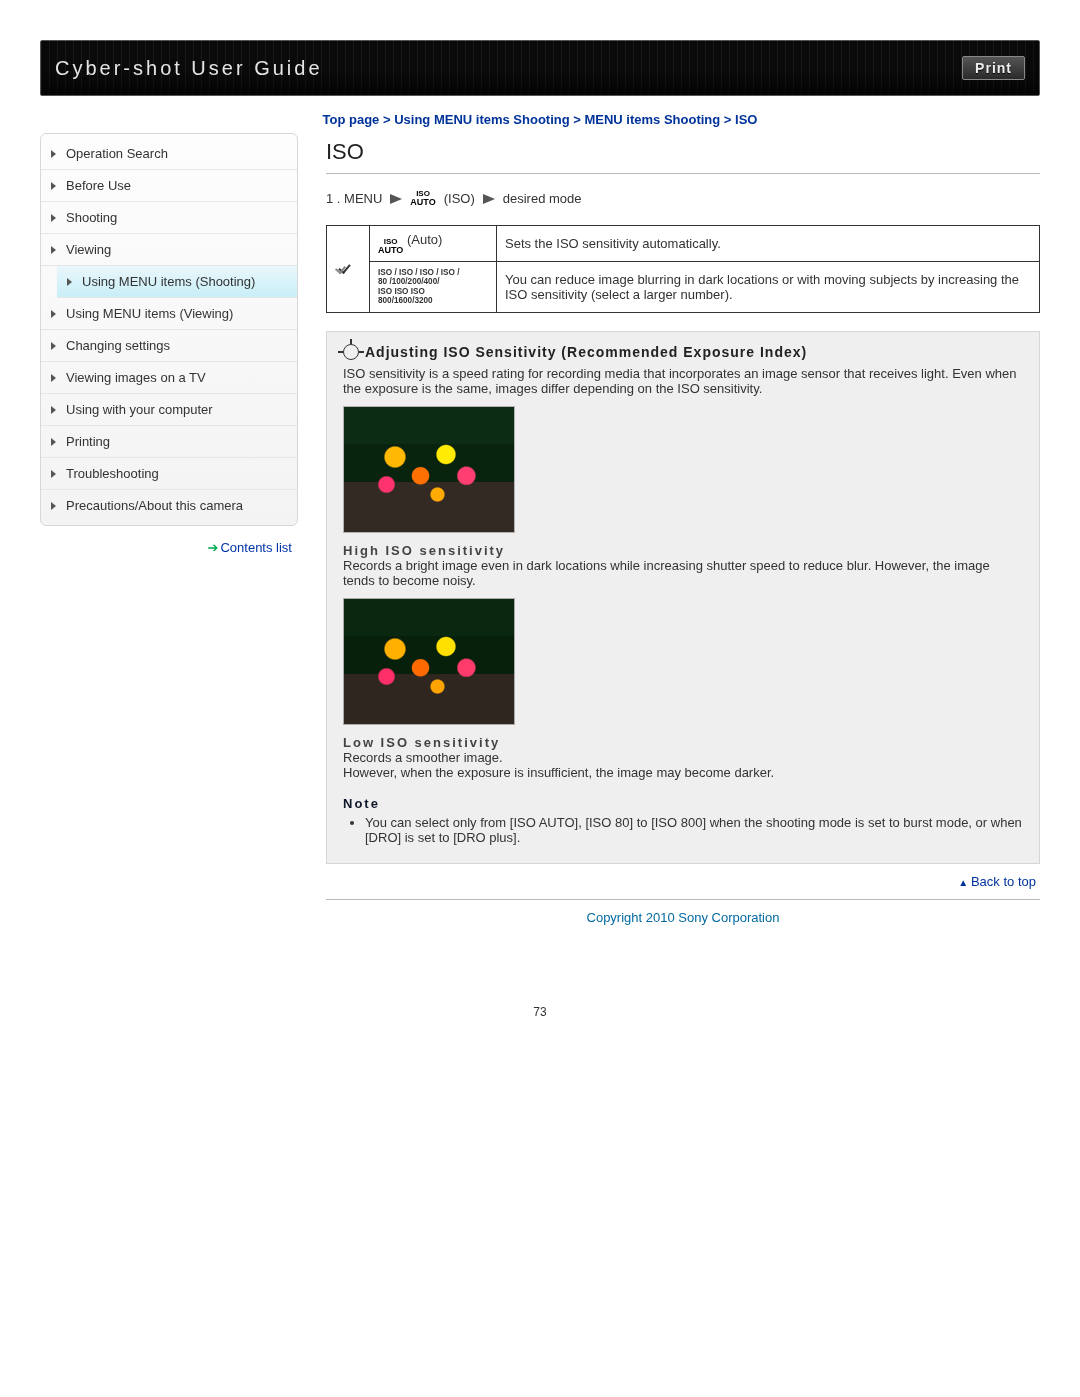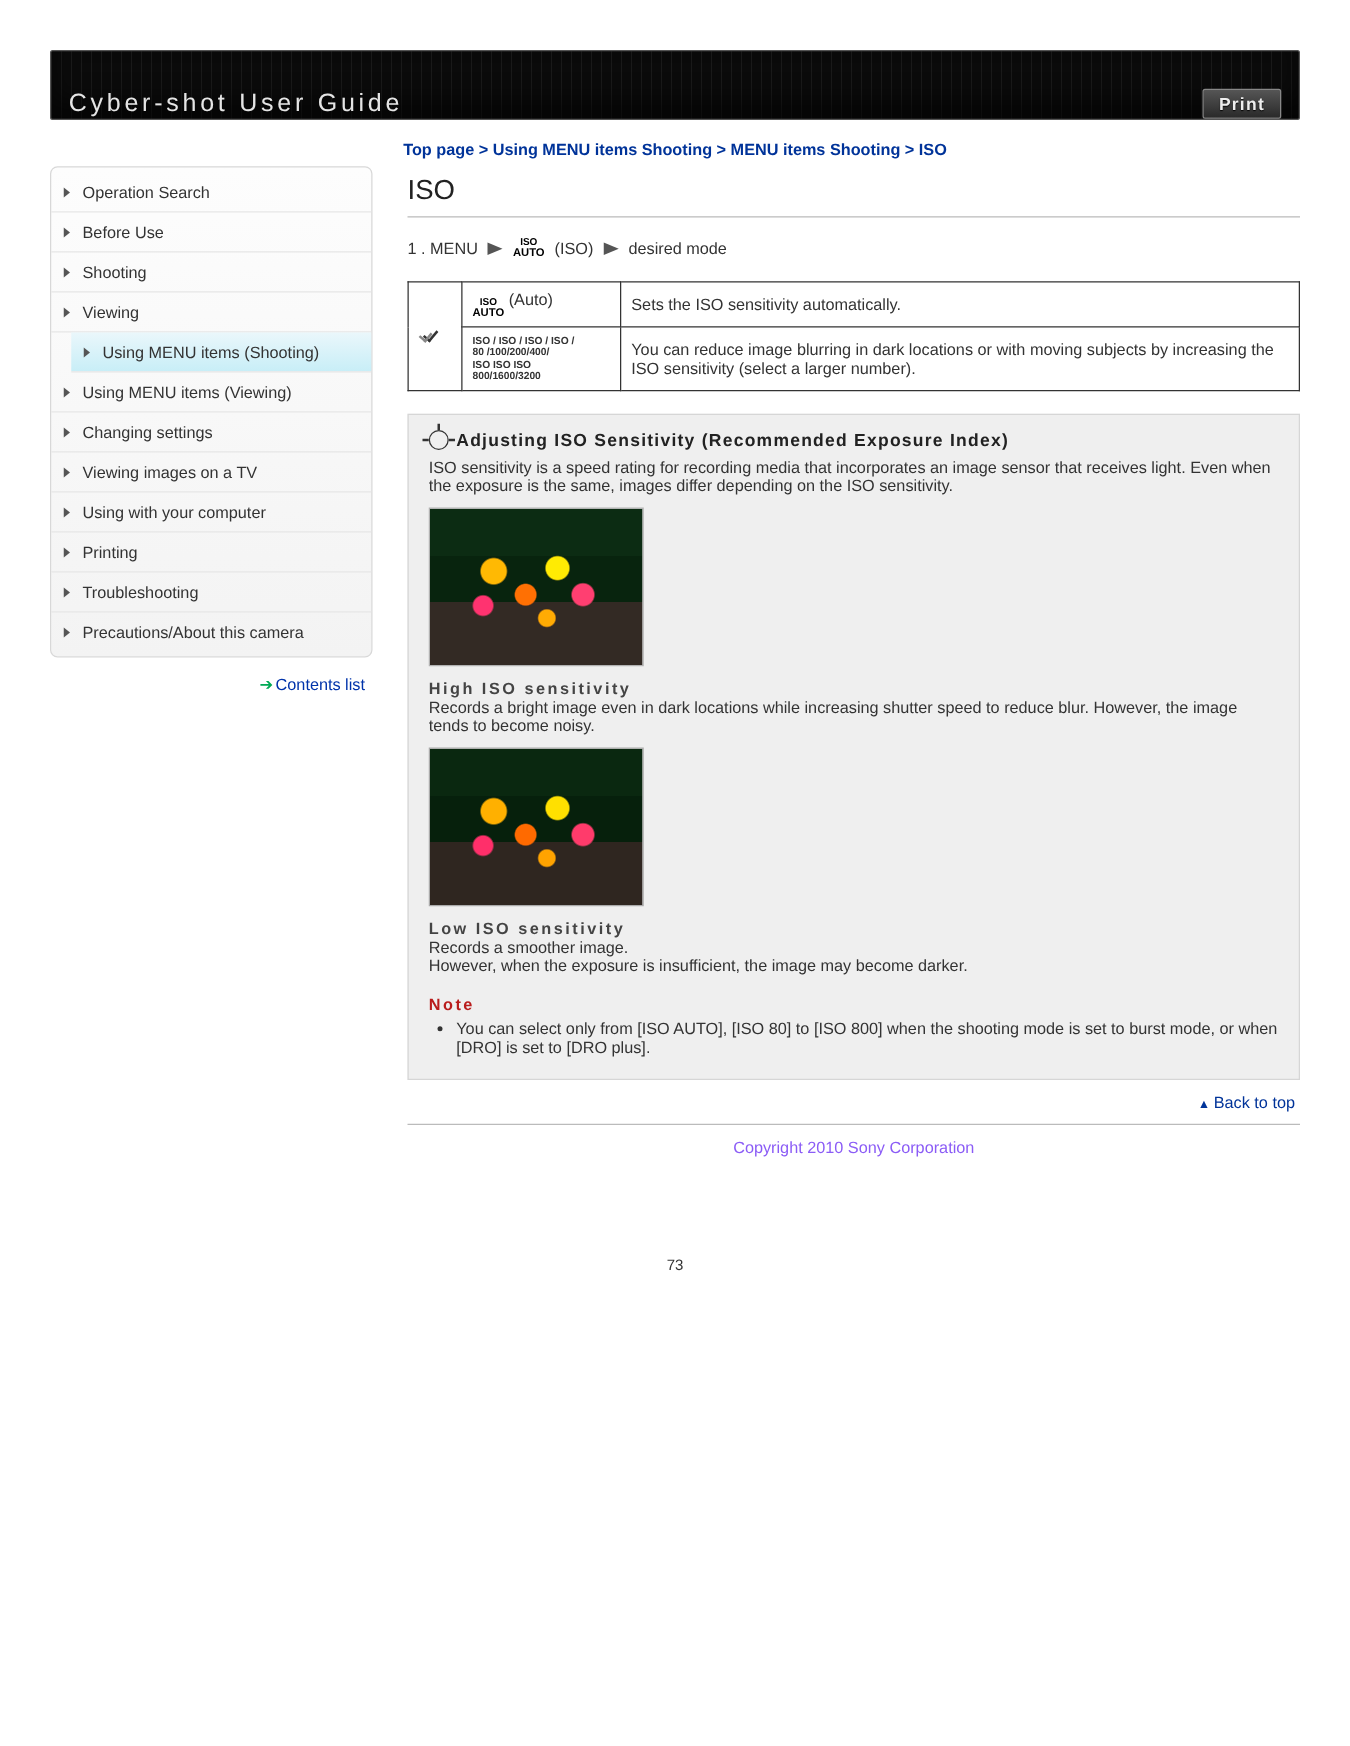--- a/index.html
+++ b/index.html
@@ -15,21 +15,21 @@
     padding: 40px 0 60px;
     position: relative;
   }
   .header-bar {
     height: 54px;
     background: #111
       repeating-linear-gradient(90deg, #1a1a1a 0, #1a1a1a 1px, #0b0b0b 1px, #0b0b0b 8px);
     border: 1px solid #555;
     border-radius: 2px;
     display: flex;
-    align-items: flex-end;
+    align-items: center;
     justify-content: space-between;
     padding: 0 14px;
     box-shadow: inset 0 -14px 20px rgba(0,0,0,.6);
   }
   .header-title {
     color: #e5e5e5;
     font-size: 20px;
     letter-spacing: 3px;
   }
   .print-btn {
@@ -169,30 +169,30 @@
   }
   .flower-img.noisy {
     filter: contrast(1.02) brightness(1.04);
     background-blend-mode: normal;
     box-shadow: inset 0 0 0 1000px rgba(255,255,255,0.02);
   }
   .sub-h {
     font-weight:700; letter-spacing:2px; color:#444; font-size:13px; margin-top:6px;
   }
   .note-h {
-    color:#b91c1c; font-weight:700; letter-spacing:2px; margin:16px 0 4px;
+    color:#0f172a; font-weight:700; letter-spacing:2px; margin:16px 0 4px;
   }
   .note-list { margin:0; padding-left:22px;}
   .note-list li { margin:2px 0; }
   .back-top {
     text-align:right; color:#003399; padding:10px 4px 6px;
   }
   .back-top::before{content:"▲ "; font-size:10px;}
   .foot-hr { border:none;border-top:1px solid #bbb; margin:4px 0 10px;}
-  .copyright { text-align:center; font-size:13px; color:#8b5cf6;}
+  .copyright { text-align:center; font-size:13px; color:#0369a1;}
   .pagenum { text-align:center; font-size:12px; color:#333; margin-top:80px;}
 </style>
 </head>
 <body>
 
 <div class="page">
 
   <div class="header-bar">
     <span class="header-title">Cyber-shot User Guide</span>
     <span class="print-btn">Print</span>

